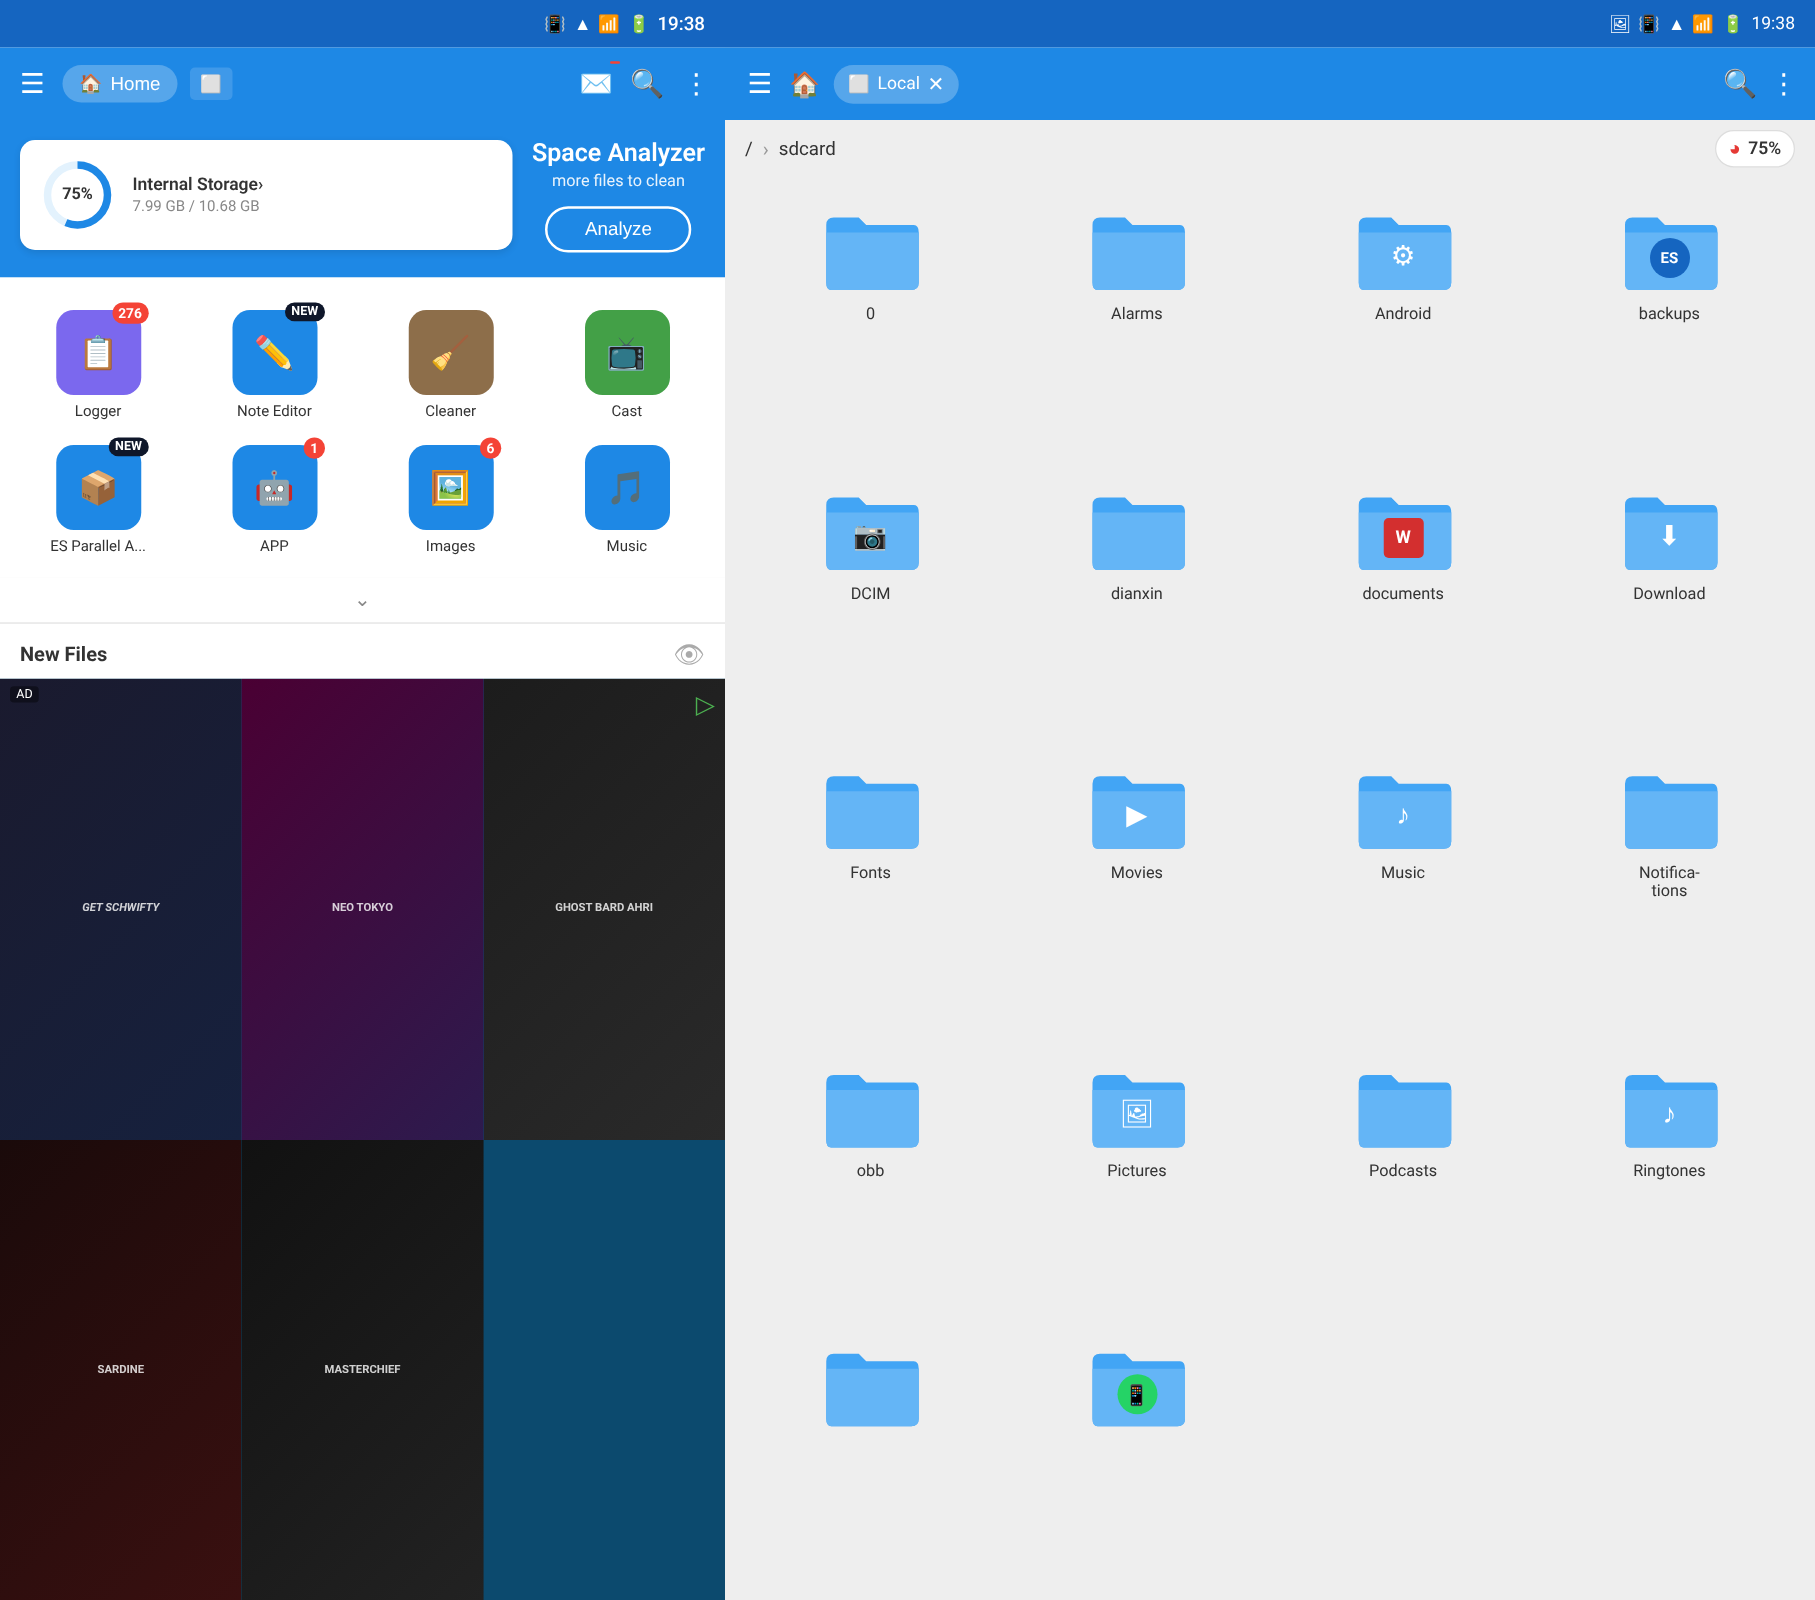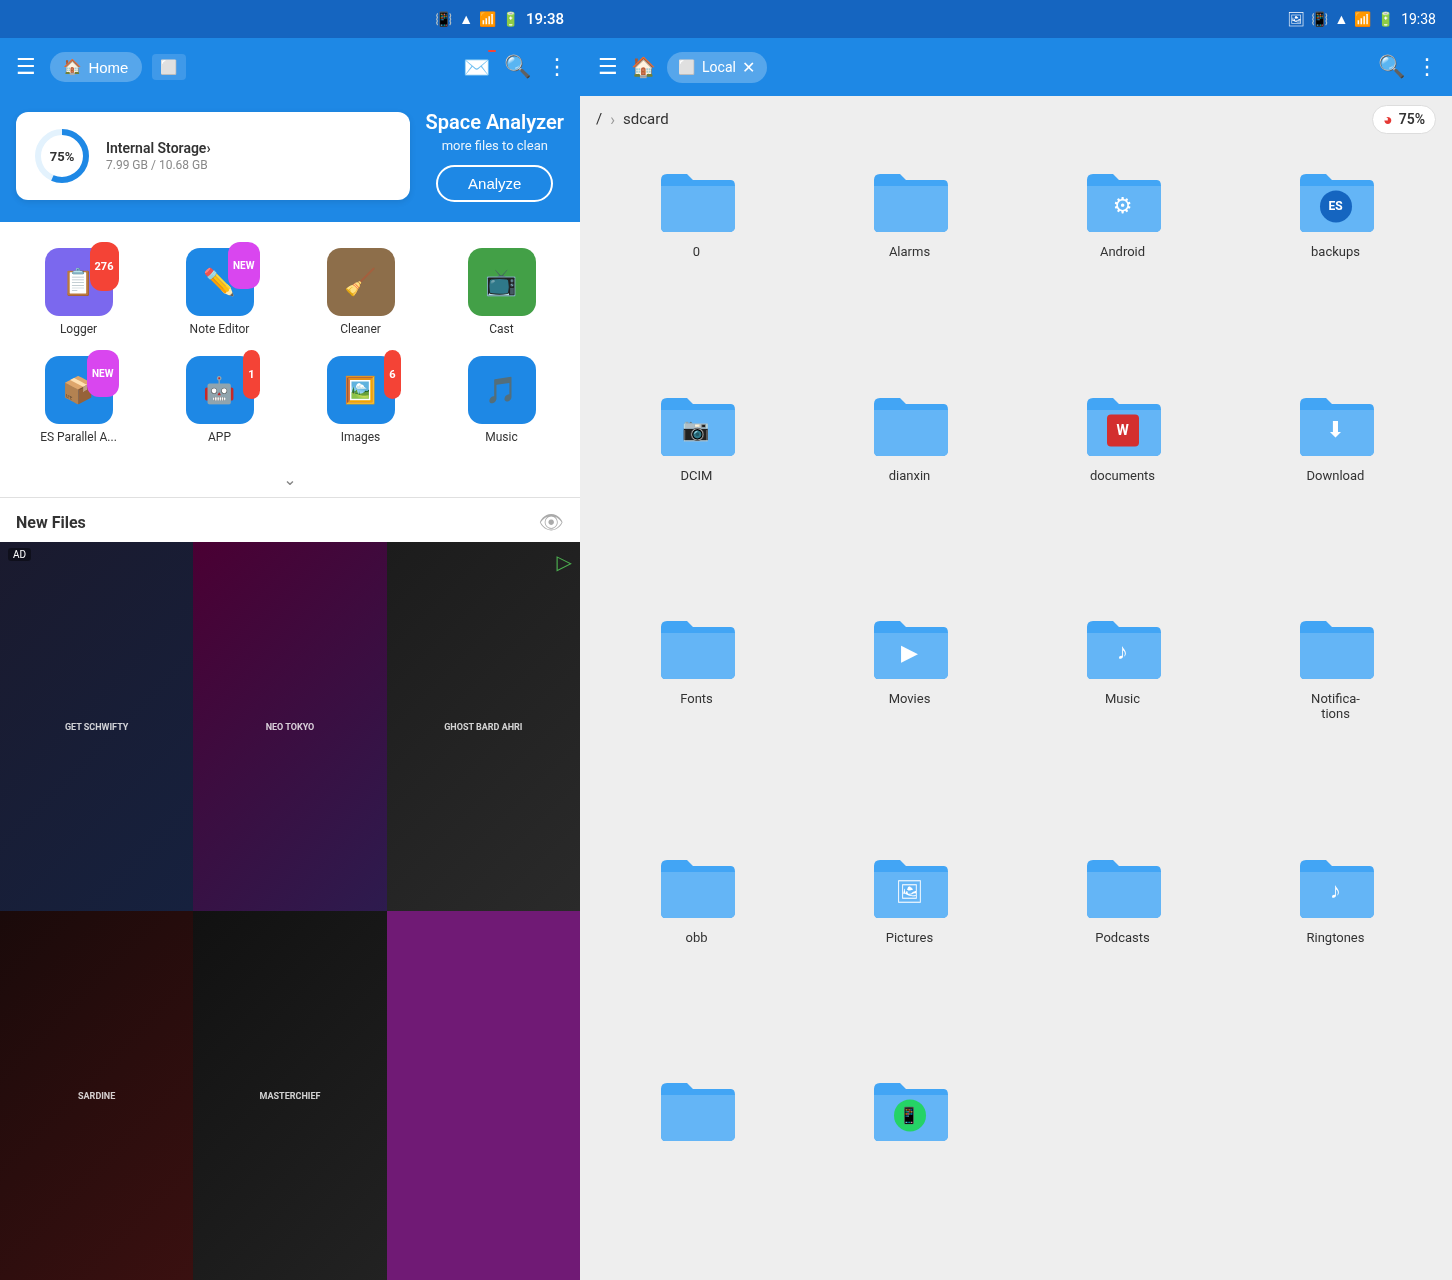--- a/index.html
+++ b/index.html
@@ -181,25 +181,25 @@
       font-size: 26px;
       color: white;
     }
     .badge {
       position: absolute;
       top: -6px; right: -6px;
       background: #F44336;
       border-radius: 12px;
       font-size: 11px;
       color: white;
-      padding: 18px 5px;
+      padding: 2px 5px;
       font-weight: bold;
     }
     .badge-new {
-      background: #d946ef;
+      background: #0f172a;
       font-size: 10px;
     }
     .badge-num {
       background: #F44336;
     }
     .app-label { font-size: 12px; color: #333; text-align: center; }
 
     .expand-btn {
       display: flex;
       align-items: center;
@@ -219,21 +219,21 @@
       align-items: center;
       justify-content: space-between;
       padding: 12px 16px 8px;
       background: white;
     }
     .new-files-title { font-size: 16px; font-weight: 700; color: #333; }
     .eye-icon { font-size: 20px; color: #aaa; cursor: pointer; }
 
     
     .ad-banner {
-      background: #701a75;
+      background: #0c4a6e;
       margin: 0;
       padding: 0;
       flex: 1;
       overflow: hidden;
       position: relative;
     }
     .ad-label {
       position: absolute;
       top: 6px; left: 8px;
       background: rgba(0,0,0,0.4);
@@ -518,21 +518,21 @@
   <div class="new-files-header">
     <span class="new-files-title">New Files</span>
     <span class="eye-icon">👁</span>
   </div>
 
   <div class="ad-banner">
     <span class="ad-label">AD</span>
     <span class="ad-play-icon">▷</span>
     <div class="ad-image-grid">
       <div class="ad-cell">
-        <div class="ad-cell-bg" style="background: linear-gradient(135deg, #1a1a2e, #16213e);">
+        <div class="ad-cell-bg" style="background: linear-gradient(135deg, #1a1a2e, #16213e); font-style: italic;">
           <span style="font-size:9px; padding:4px; text-align:center;">GET SCHWIFTY</span>
         </div>
       </div>
       <div class="ad-cell">
         <div class="ad-cell-bg" style="background: linear-gradient(135deg, #4a0033, #2d1b4e);">
           <span style="font-size:9px; padding:4px; text-align:left;">NEO TOKYO</span>
         </div>
       </div>
       <div class="ad-cell">
         <div class="ad-cell-bg" style="background: linear-gradient(135deg, #1c1c1c, #2a2a2a);">

